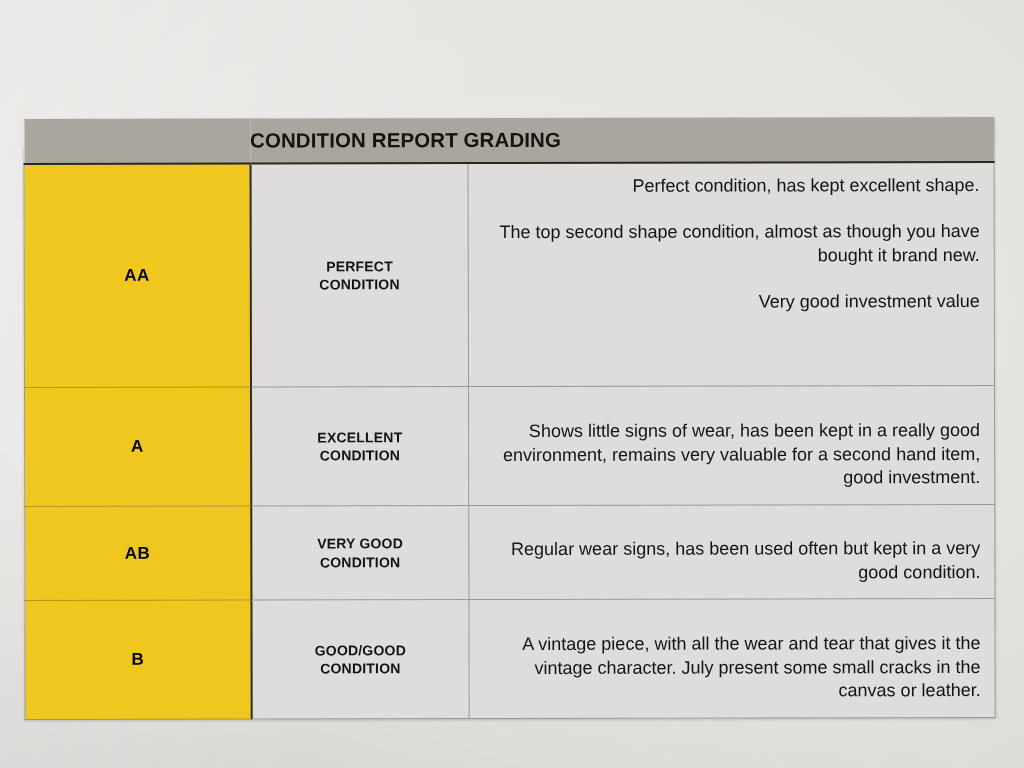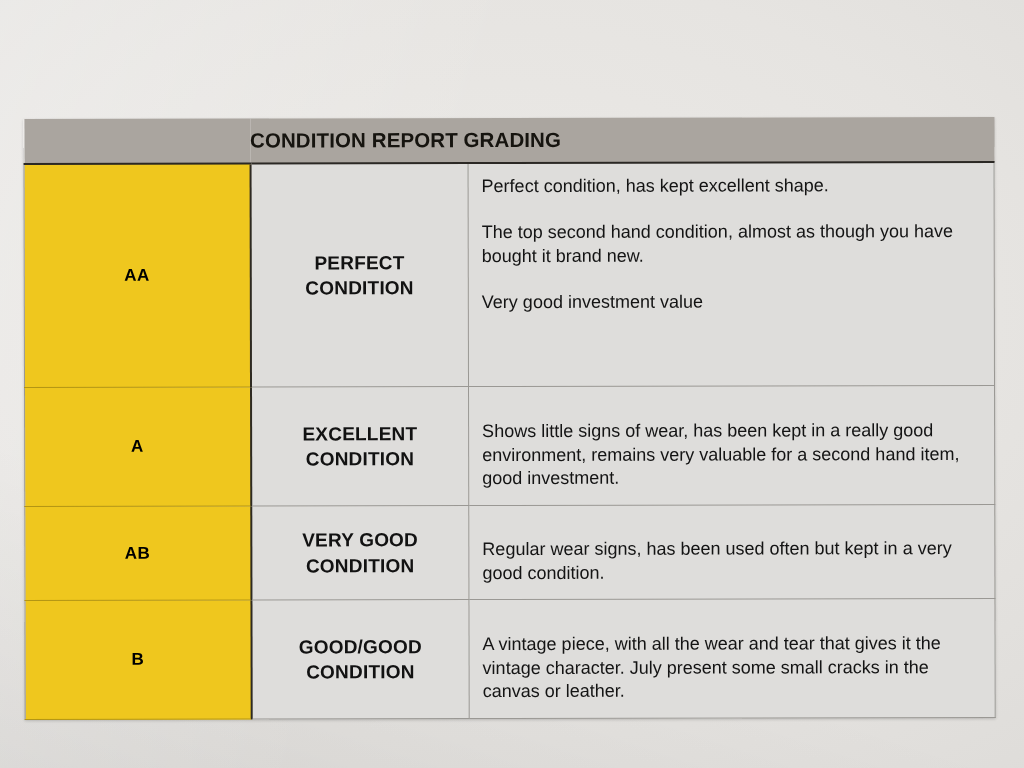--- a/index.html
+++ b/index.html
@@ -94,38 +94,39 @@
     font-weight: bold;
     color: #000000;
     letter-spacing: 0.6px;
   }
   tbody tr:last-child td.grade-cell {
     border-bottom: 1px solid #b39514;
   }
 
   td.name-cell {
     text-align: center;
-    font-size: 19px;
+    font-size: 14px;
     font-weight: bold;
     color: #121212;
     line-height: 1.32;
     letter-spacing: 0.2px;
     padding: 4px 10px;
   }
   td.name-cell .name-line { display: block; }
 
   td.desc-cell {
     text-align: left;
     font-size: 18px;
     color: #141414;
     line-height: 1.33;
     padding: 11px 14px 11px 13px;
   }
   td.desc-cell p {
     margin: 0 0 22px 0;
+    text-align: right;
   }
   td.desc-cell p:last-child {
     margin-bottom: 0;
     margin-top: 19px;
   }
   td.desc-cell.tight p {
     margin-bottom: 0;
   }
 
   
@@ -164,21 +165,21 @@
     <tbody>
 
       <tr class="row-aa">
         <td class="grade-cell">AA</td>
         <td class="name-cell">
           <span class="name-line">PERFECT</span>
           <span class="name-line">CONDITION</span>
         </td>
         <td class="desc-cell">
           <p>Perfect condition, has kept excellent shape.</p>
-          <p>The top second hand condition, almost as though you have bought it brand new.</p>
+          <p>The top second shape condition, almost as though you have bought it brand new.</p>
           <p>Very good investment value</p>
         </td>
       </tr>
 
       <tr class="row-a">
         <td class="grade-cell">A</td>
         <td class="name-cell">
           <span class="name-line">EXCELLENT</span>
           <span class="name-line">CONDITION</span>
         </td>

